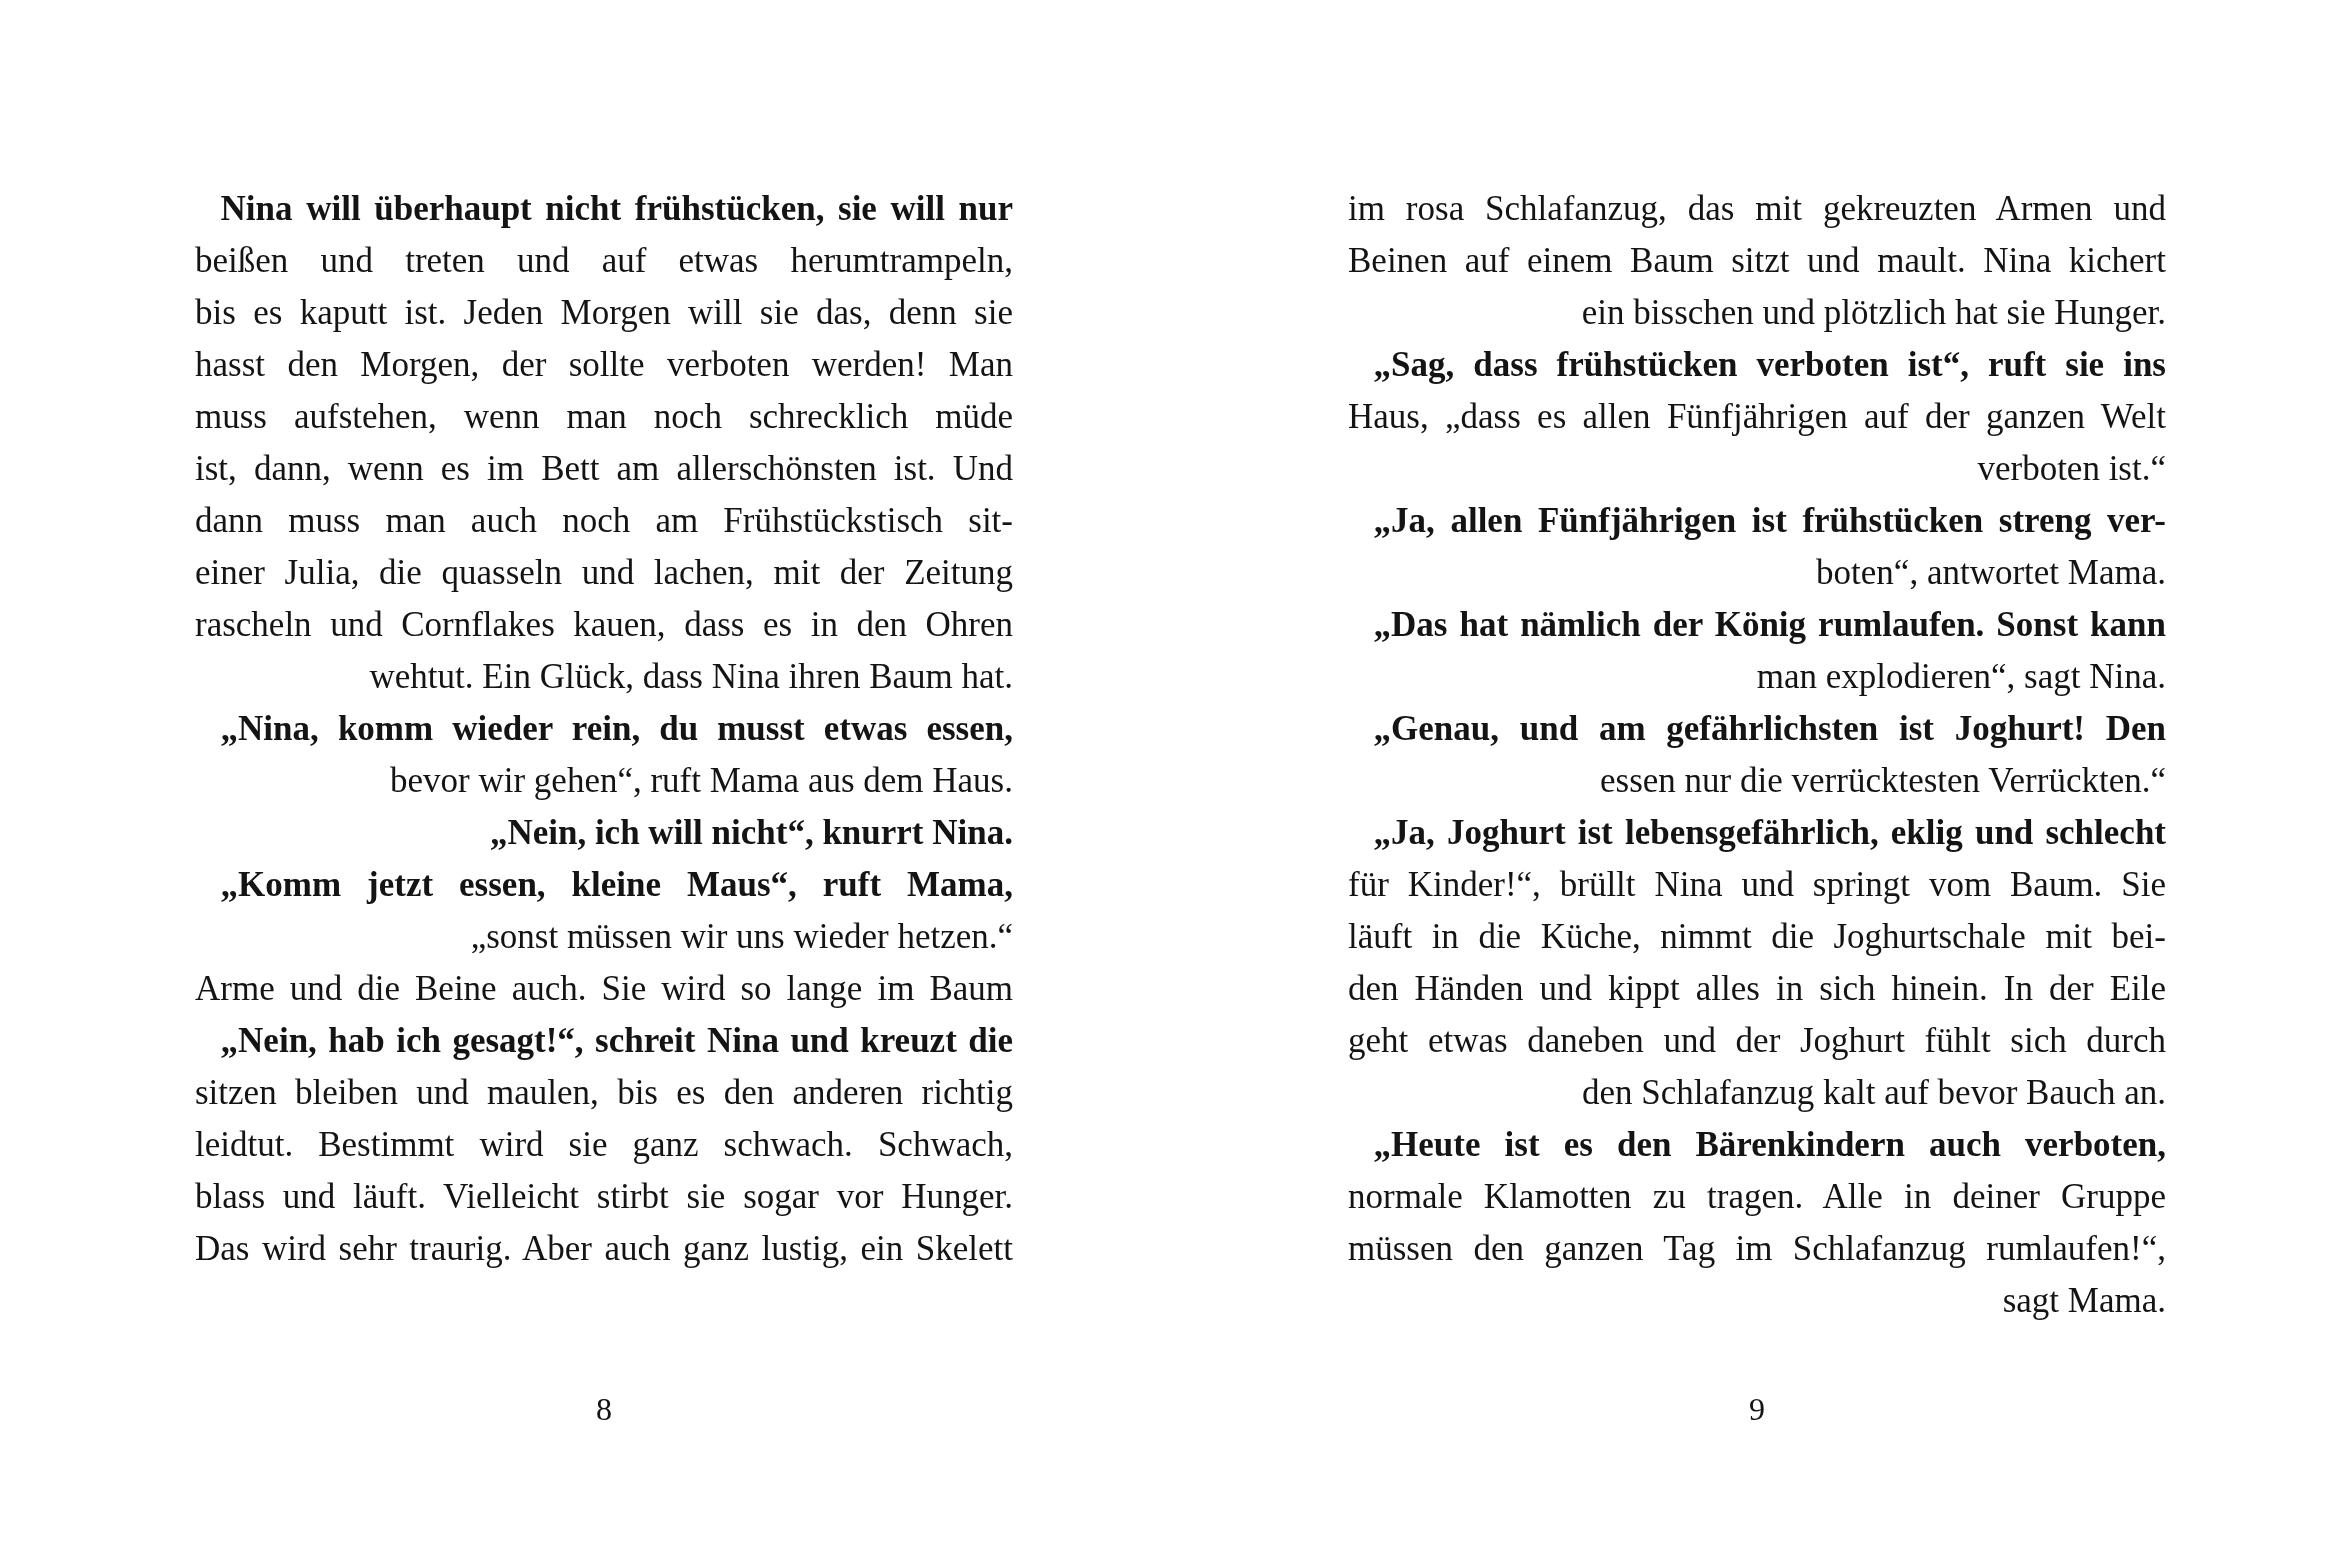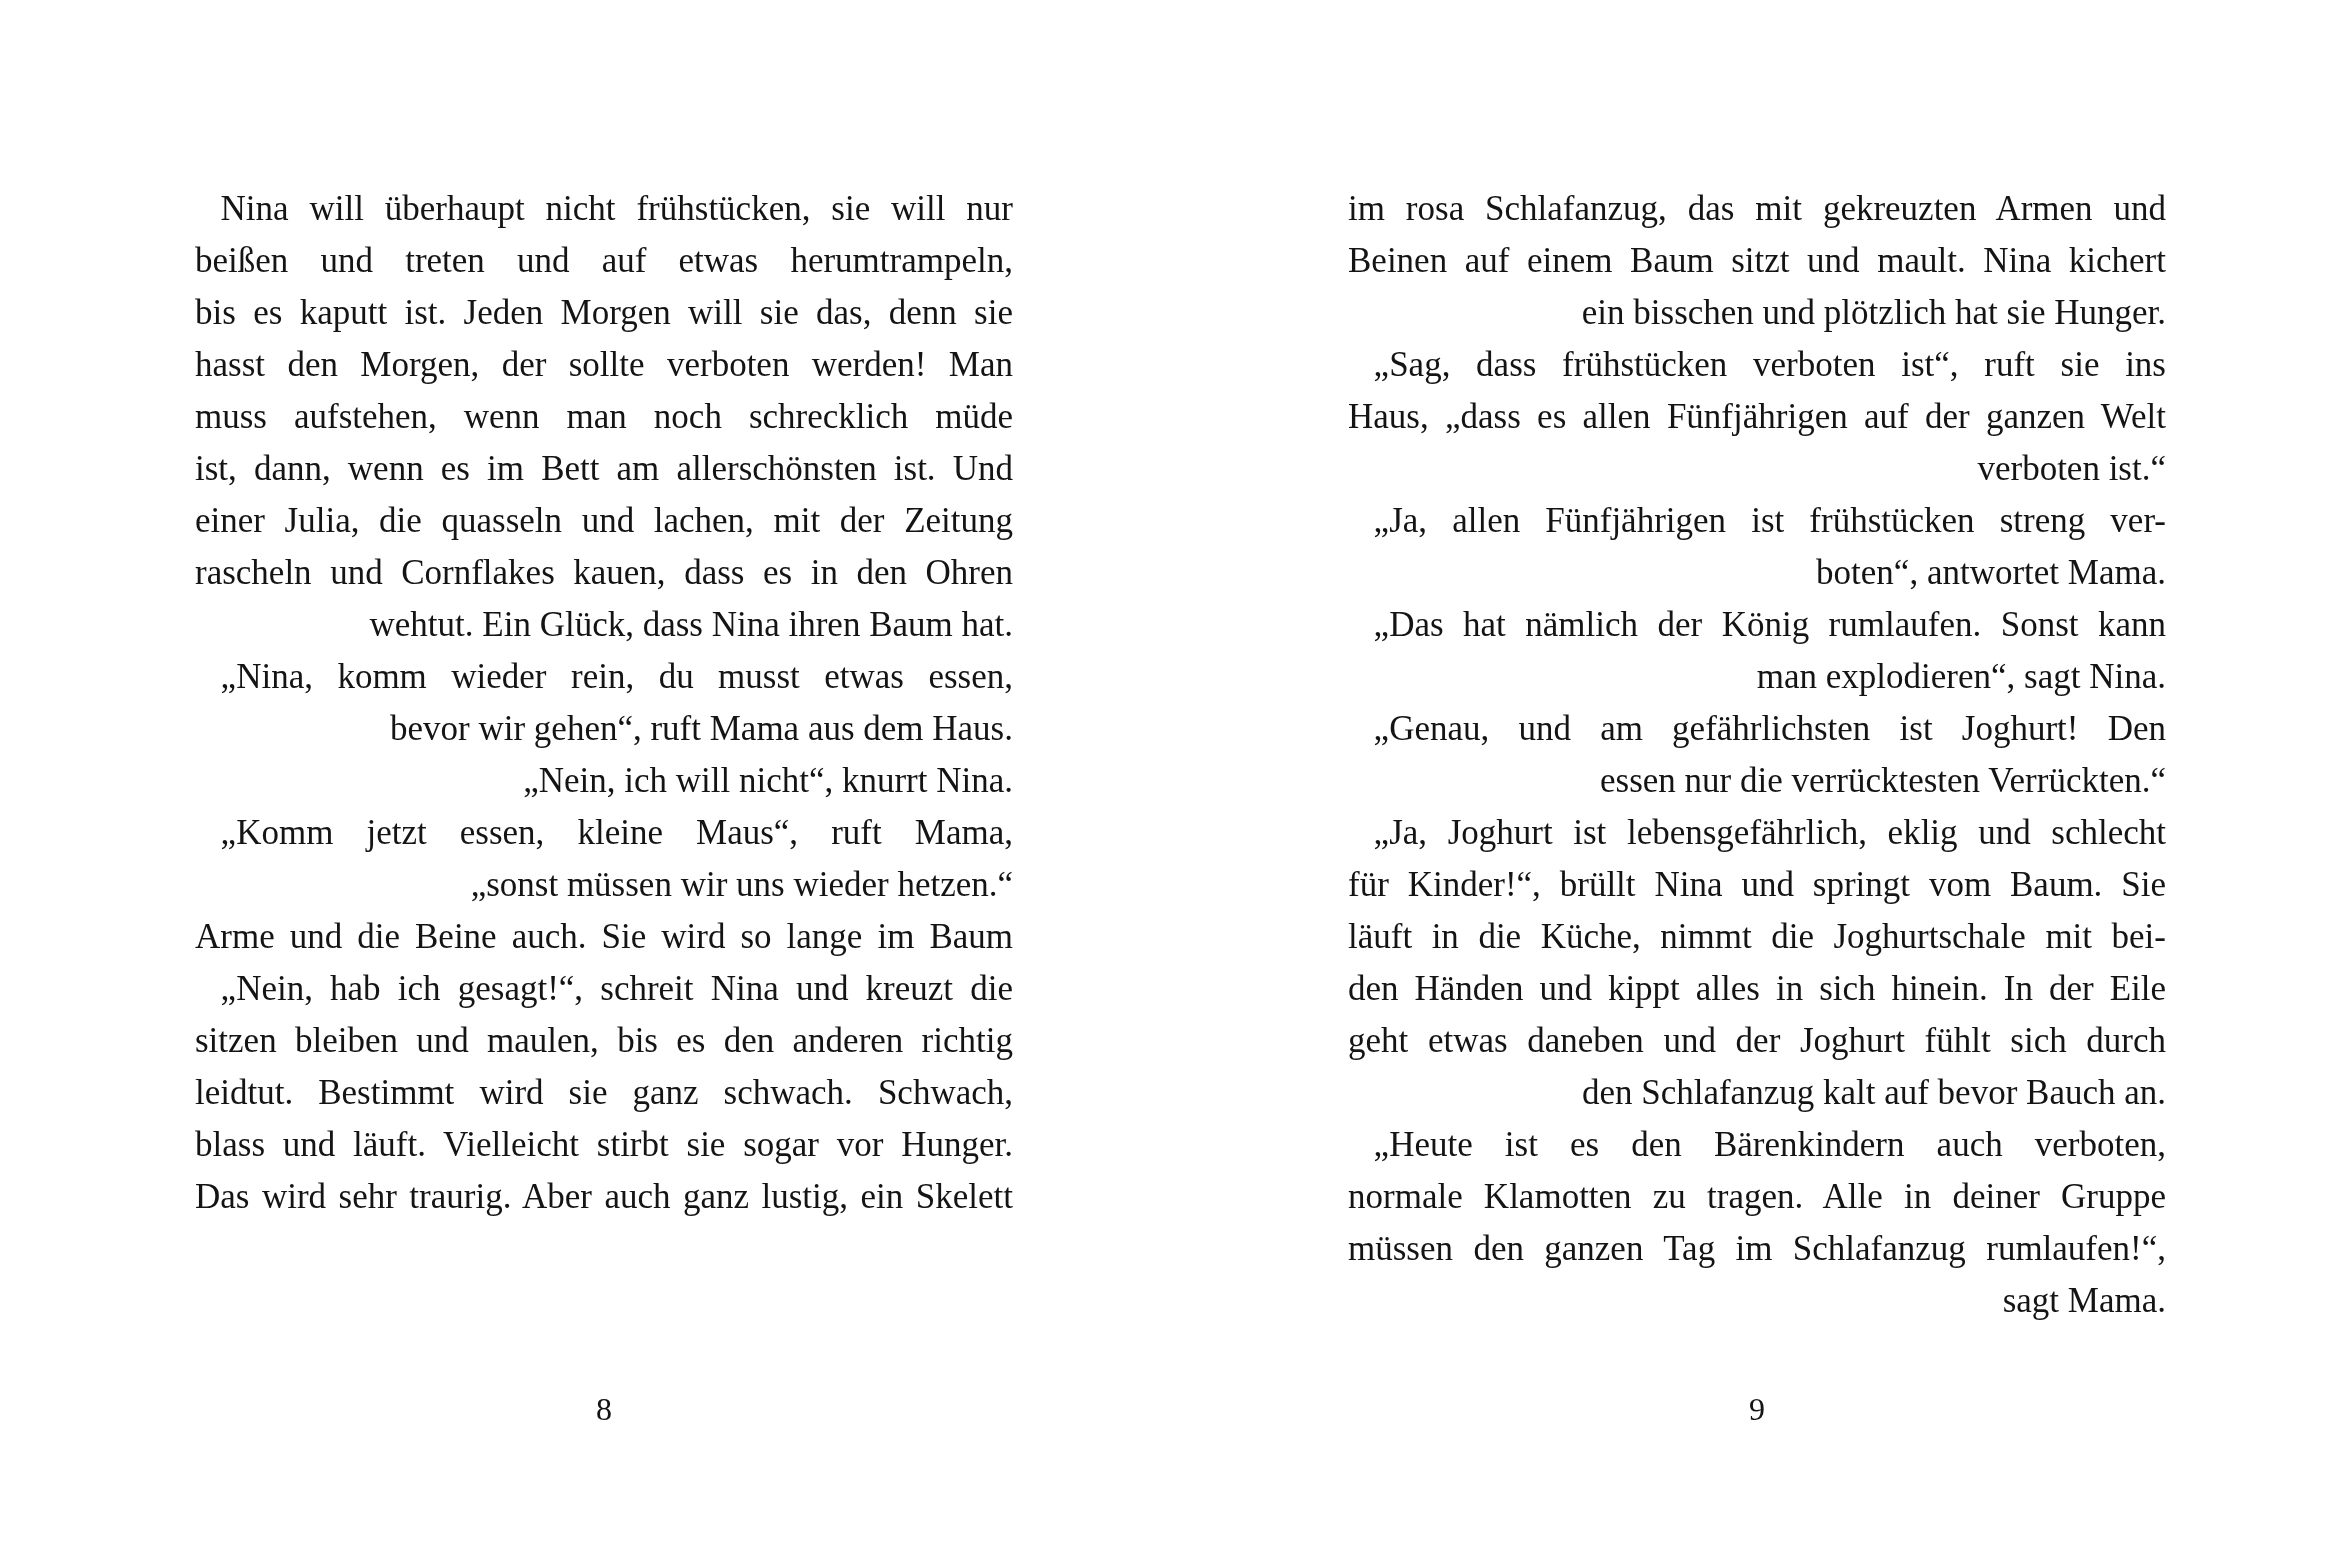--- a/index.html
+++ b/index.html
@@ -37,41 +37,42 @@
     white-space: normal;
   }
   .line::after {
     content: "";
     display: inline-block;
     width: 100%;
     height: 0;
   }
   .line.last { text-align: right; }
   .line.last::after { content: none; }
-  .line.indent { text-indent: 25.6px; }
+  .line.indent { text-indent: 25.6px; font-weight: bold; }
   .page-number {
     position: absolute;
     top: 1391px;
     left: 0;
     width: 100%;
     text-align: center;
     font-size: 32px;
   }
 </style>
 </head>
 <body>
 
 <div class="page" id="page-left">
   <div class="text-block">
       <div class="line indent">Nina will überhaupt nicht frühstücken, sie will nur</div>
       <div class="line">beißen und treten und auf etwas herumtrampeln,</div>
       <div class="line">bis es kaputt ist. Jeden Morgen will sie das, denn sie</div>
       <div class="line">hasst den Morgen, der sollte verboten werden! Man</div>
       <div class="line">muss aufstehen, wenn man noch schrecklich müde</div>
       <div class="line">ist, dann, wenn es im Bett am allerschönsten ist. Und</div>
+      <div class="line">dann muss man auch noch am Frühstückstisch sit-</div>
       <div class="line">einer Julia, die quasseln und lachen, mit der Zeitung</div>
       <div class="line">rascheln und Cornflakes kauen, dass es in den Ohren</div>
       <div class="line last">wehtut. Ein Glück, dass Nina ihren Baum hat.</div>
       <div class="line indent">„Nina, komm wieder rein, du musst etwas essen,</div>
       <div class="line last">bevor wir gehen“, ruft Mama aus dem Haus.</div>
       <div class="line indent last">„Nein, ich will nicht“, knurrt Nina.</div>
       <div class="line indent">„Komm jetzt essen, kleine Maus“, ruft Mama,</div>
       <div class="line last">„sonst müssen wir uns wieder hetzen.“</div>
       <div class="line">Arme und die Beine auch. Sie wird so lange im Baum</div>
       <div class="line indent">„Nein, hab ich gesagt!“, schreit Nina und kreuzt die</div>

